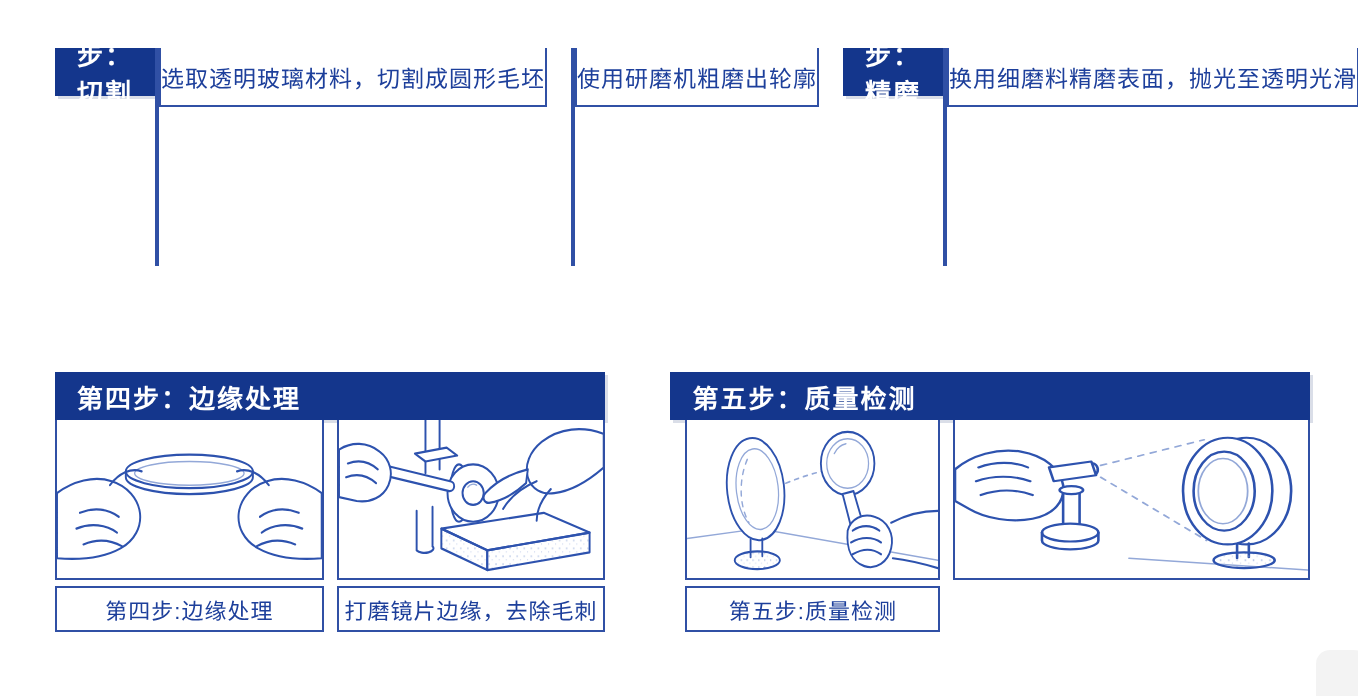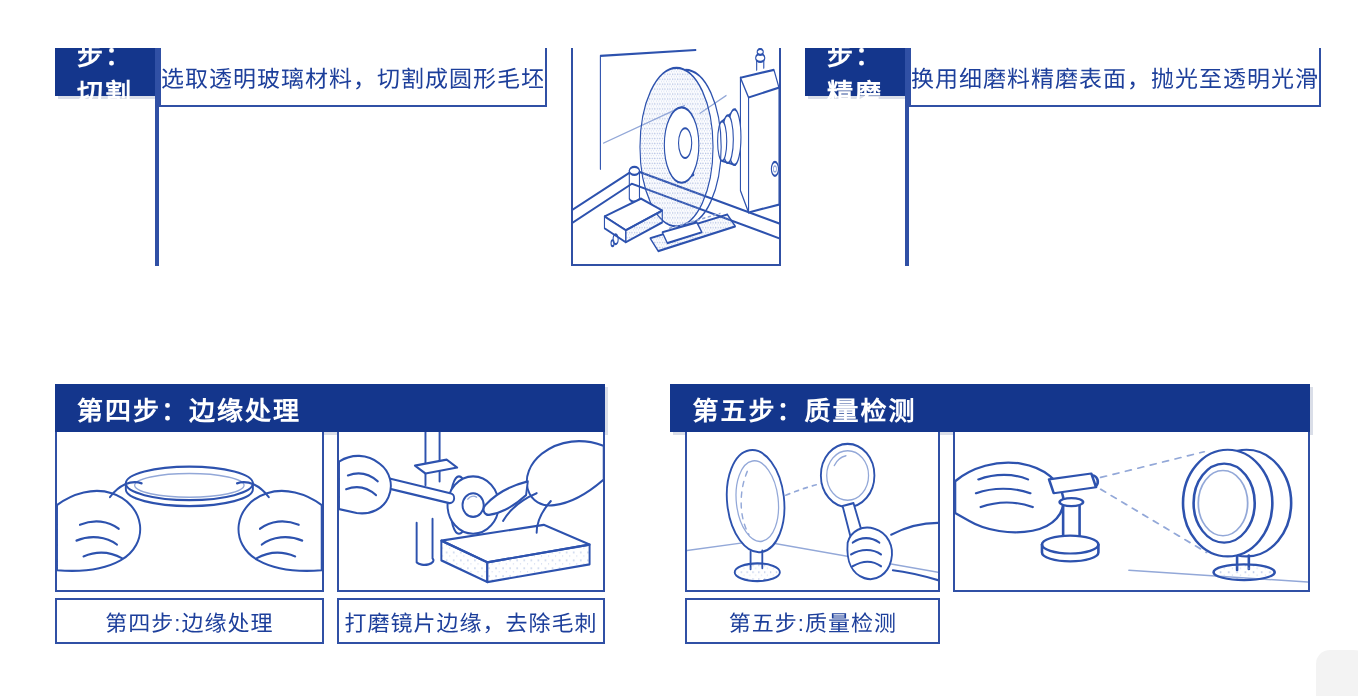--- a/index.html
+++ b/index.html
@@ -9,21 +9,21 @@
     --panel-border:#3050a5;
     --line:#2d52ae;
     --line-light:#93a8d8;
     --caption-text:#1d3f9b;
   }
   *{margin:0;padding:0;box-sizing:border-box;}
   body{background:#fff;font-family:"Liberation Sans","DejaVu Sans",sans-serif;}
   .canvas{position:relative;width:1358px;height:696px;background:var(--background);overflow:hidden;}
   .row{position:absolute;display:flex;}
   .row1{left:55px;top:48px;width:1266px;gap:24px;}
-  .row2{left:55px;top:384px;width:1255px;gap:21px;justify-content:center;}
+  .row2{left:55px;top:372px;width:1255px;gap:21px;justify-content:center;}
   .step{flex:1;display:flex;flex-direction:row;}
   .group{display:flex;flex-direction:column;}
   .group4{width:617px;}
   .group5{width:717px;margin-left:44px;}
   .step-header{
     height:48px;background:var(--header-bg);color:var(--header-text);
     display:flex;align-items:center;padding:0 22px;
     font-size:26px;font-weight:bold;letter-spacing:2px;
     box-shadow:3px 3px 0 rgba(10,35,100,0.15);
   }
@@ -158,20 +158,23 @@
             <circle class="s" cx="84" cy="193" r="5"></circle>
               <circle class="s" cx="78" cy="197" r="3"></circle>
           </g>
           <g>
             <path class="sp" d="M152 192 L304 168 L320 180 L168 205 Z" fill="url(#dp2)"></path>
             <path class="sf" d="M176 186 L244 176 L254 186 L186 197 Z"></path>
             <path class="dsh" d="M190 182 L290 167"></path>
           </g>
         </svg>
       </div>
+      <div class="caption">
+        <span>使用研磨机粗磨出轮廓</span>
+      </div>
     </section>
 
     <section class="step">
       <header class="step-header">
         <span>第三步：精磨抛光</span>
       </header>
       <div class="illu">
         <svg viewBox="0 0 406 218" preserveAspectRatio="none" aria-label="hand-polishing-lens-on-fine-wheel">
           <defs>
             <pattern id="dp3" width="7" height="7" patternUnits="userSpaceOnUse">

